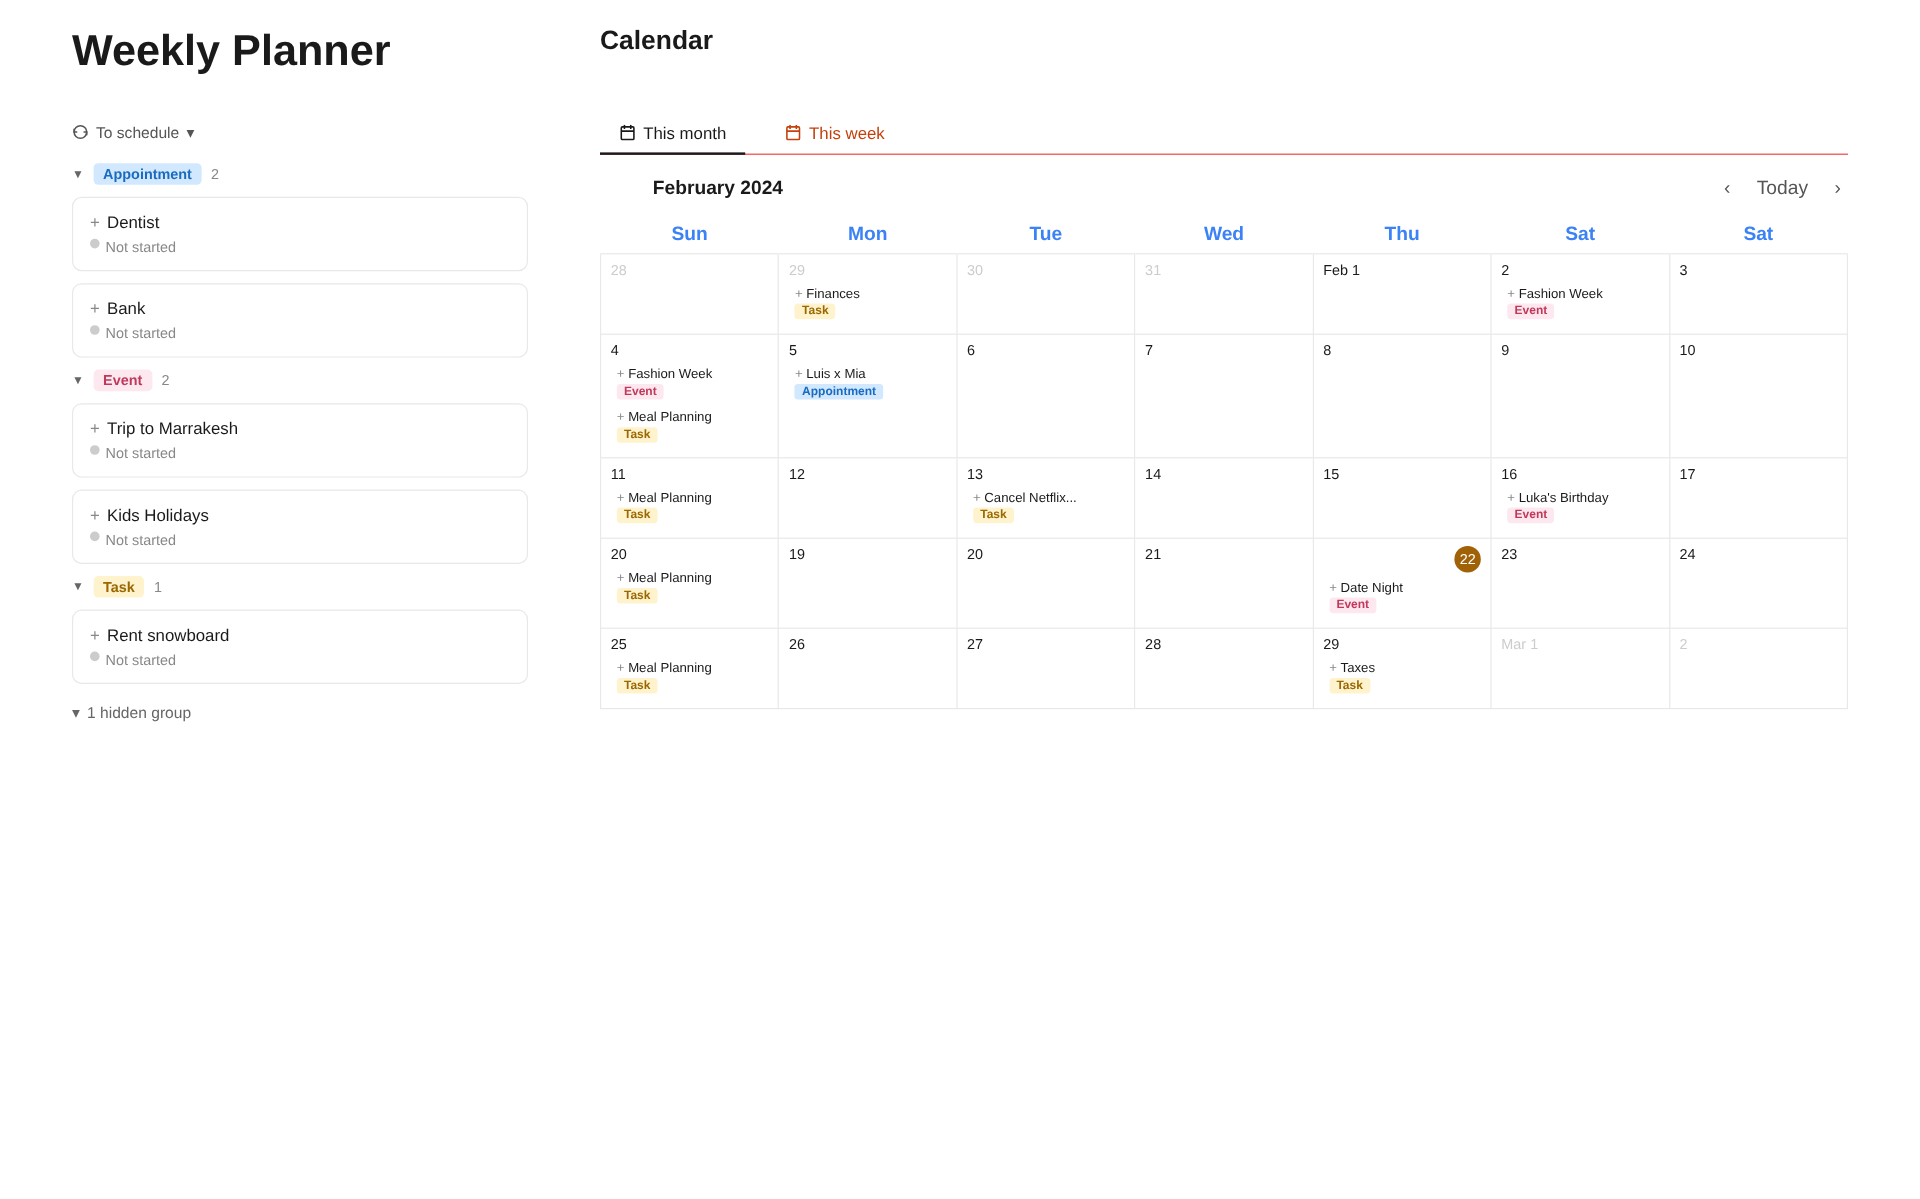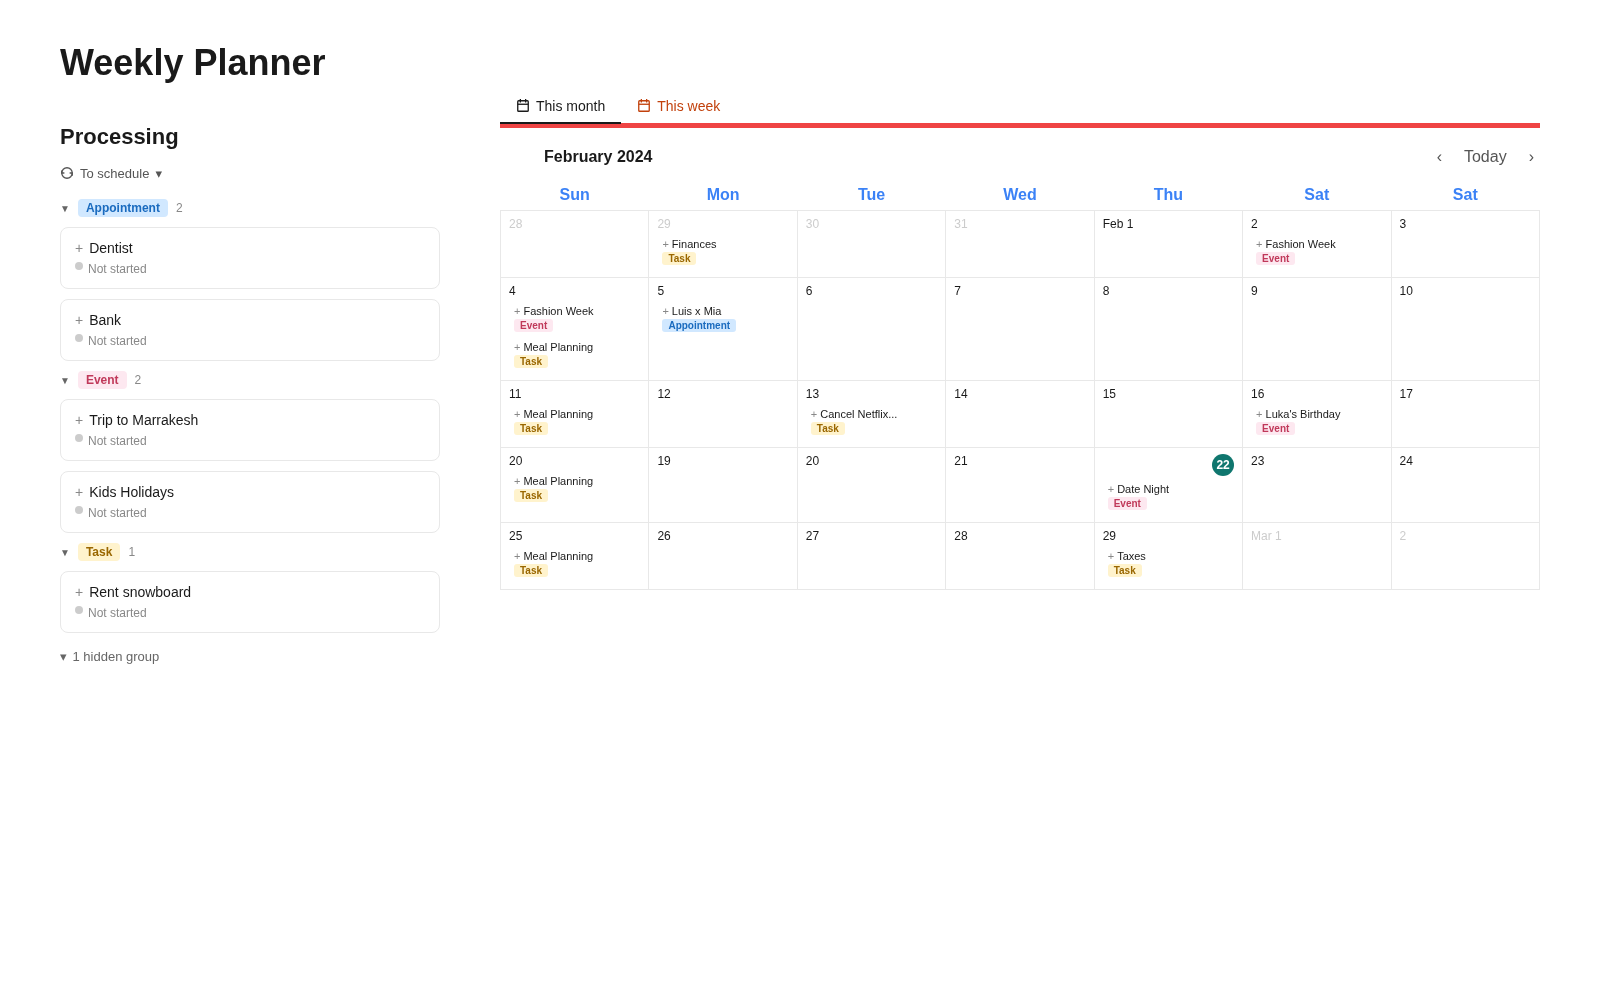--- a/index.html
+++ b/index.html
@@ -4,21 +4,21 @@
   <style>
     * { box-sizing: border-box; margin: 0; padding: 0; }
     body {
       font-family: -apple-system, BlinkMacSystemFont, 'Segoe UI', sans-serif;
       background: #fff;
       color: #1a1a1a;
       font-size: 14px;
     }
     .page {
       display: flex;
-      padding: 42px 60px;
+      padding: 21px 60px;
       gap: 60px;
       max-width: 1600px;
     }
     
     .left-panel {
       width: 380px;
       flex-shrink: 0;
     }
     .page-title {
       font-size: 36px;
@@ -113,23 +113,23 @@
     .right-panel {
       flex: 1;
     }
     .calendar-title {
       font-size: 22px;
       font-weight: 700;
       margin-bottom: 14px;
     }
     .calendar-tabs {
       display: flex;
-      gap: 0;
+      gap: 17px;
       margin-bottom: 18px;
-      border-bottom: 5px solid #ef4444;
+      border-bottom: 1px solid #ef4444;
       margin-top: 48px;
     }
     .cal-tab {
       display: flex;
       align-items: center;
       gap: 6px;
       padding: 8px 16px;
       font-size: 14px;
       color: #c2410c;
       cursor: pointer;
@@ -199,31 +199,31 @@
     .cell-date {
       font-size: 12px;
       color: #888;
       text-align: left;
       margin-bottom: 4px;
     }
     .cell-date.current-month {
       color: #1a1a1a;
     }
     .cell-date.today {
-      background: #0f766e;
+      background: #a16207;
       color: #fff;
       border-radius: 50%;
       width: 22px;
       height: 22px;
       display: flex;
       align-items: center;
       justify-content: center;
       margin-left: auto;
       font-size: 12px;
-      font-weight: 700;
+      font-weight: 400;
     }
     .cal-event {
       border-radius: 4px;
       padding: 3px 5px;
       margin-bottom: 3px;
       font-size: 11px;
       cursor: pointer;
     }
     .cal-event-title {
       font-weight: 500;
@@ -248,21 +248,20 @@
     .other-month { color: #ccc; }
   </style>
 </head>
 <body>
 
 <div class="page">
 
   <div class="left-panel">
     <h1 class="page-title">Weekly Planner</h1>
 
-    <h2 class="section-title">Processing</h2>
 
     <div class="schedule-toggle">
       <svg viewBox="0 0 16 16" fill="none" stroke="#555" stroke-width="1.5">
         <path d="M2 8a6 6 0 0 1 12 0M14 8a6 6 0 0 1-12 0"></path>
         <path d="M2 5l0 3 3 0M14 11l0-3-3 0"></path>
       </svg>
       <span>To schedule</span>
       <span>▾</span>
     </div>
 
@@ -340,20 +339,21 @@
         </div>
       </div>
 
     <div class="hidden-group">
       <span>▾</span>
       <span>1 hidden group</span>
     </div>
   </div>
 
   <div class="right-panel">
+    <h2 class="calendar-title">Calendar</h2>
 
     <div class="calendar-tabs">
       <div class="cal-tab active">
         <svg viewBox="0 0 16 16" fill="none" stroke="currentColor" stroke-width="1.5">
           <rect x="2" y="2" width="12" height="12" rx="1"></rect>
           <line x1="5" y1="0" x2="5" y2="4"></line>
           <line x1="11" y1="0" x2="11" y2="4"></line>
           <line x1="2" y1="6" x2="14" y2="6"></line>
         </svg>
         <span>This month</span>

